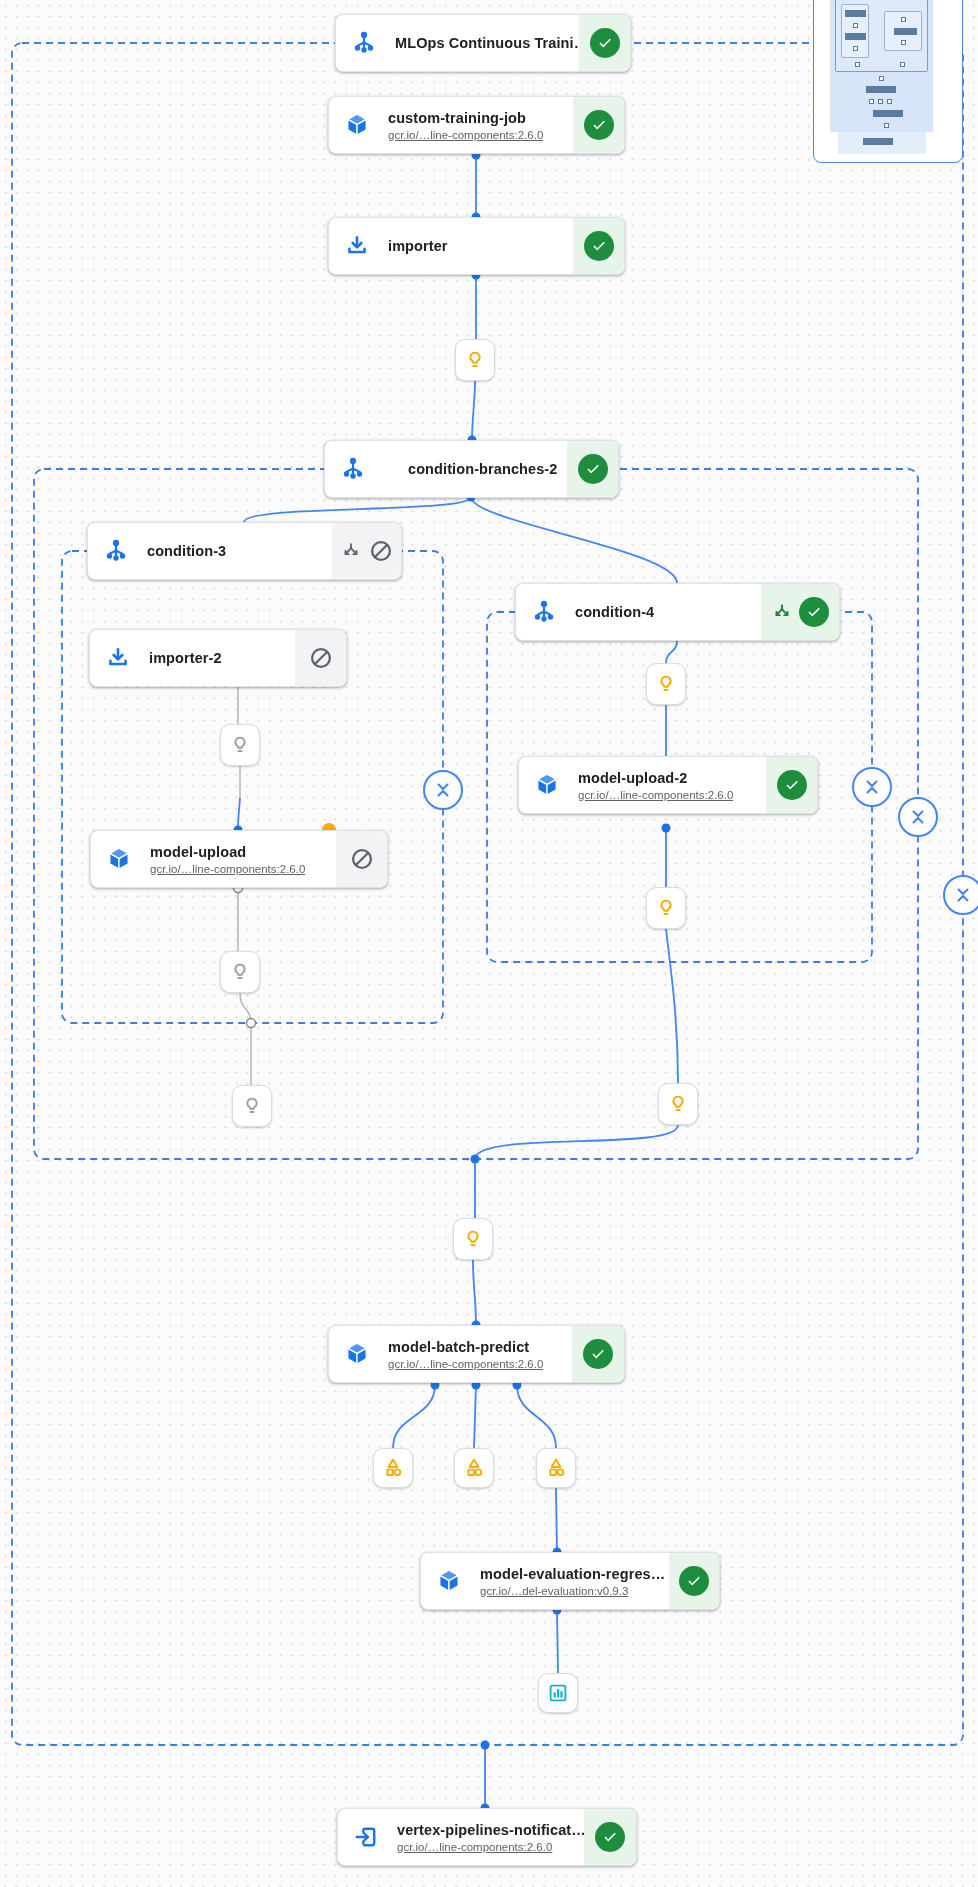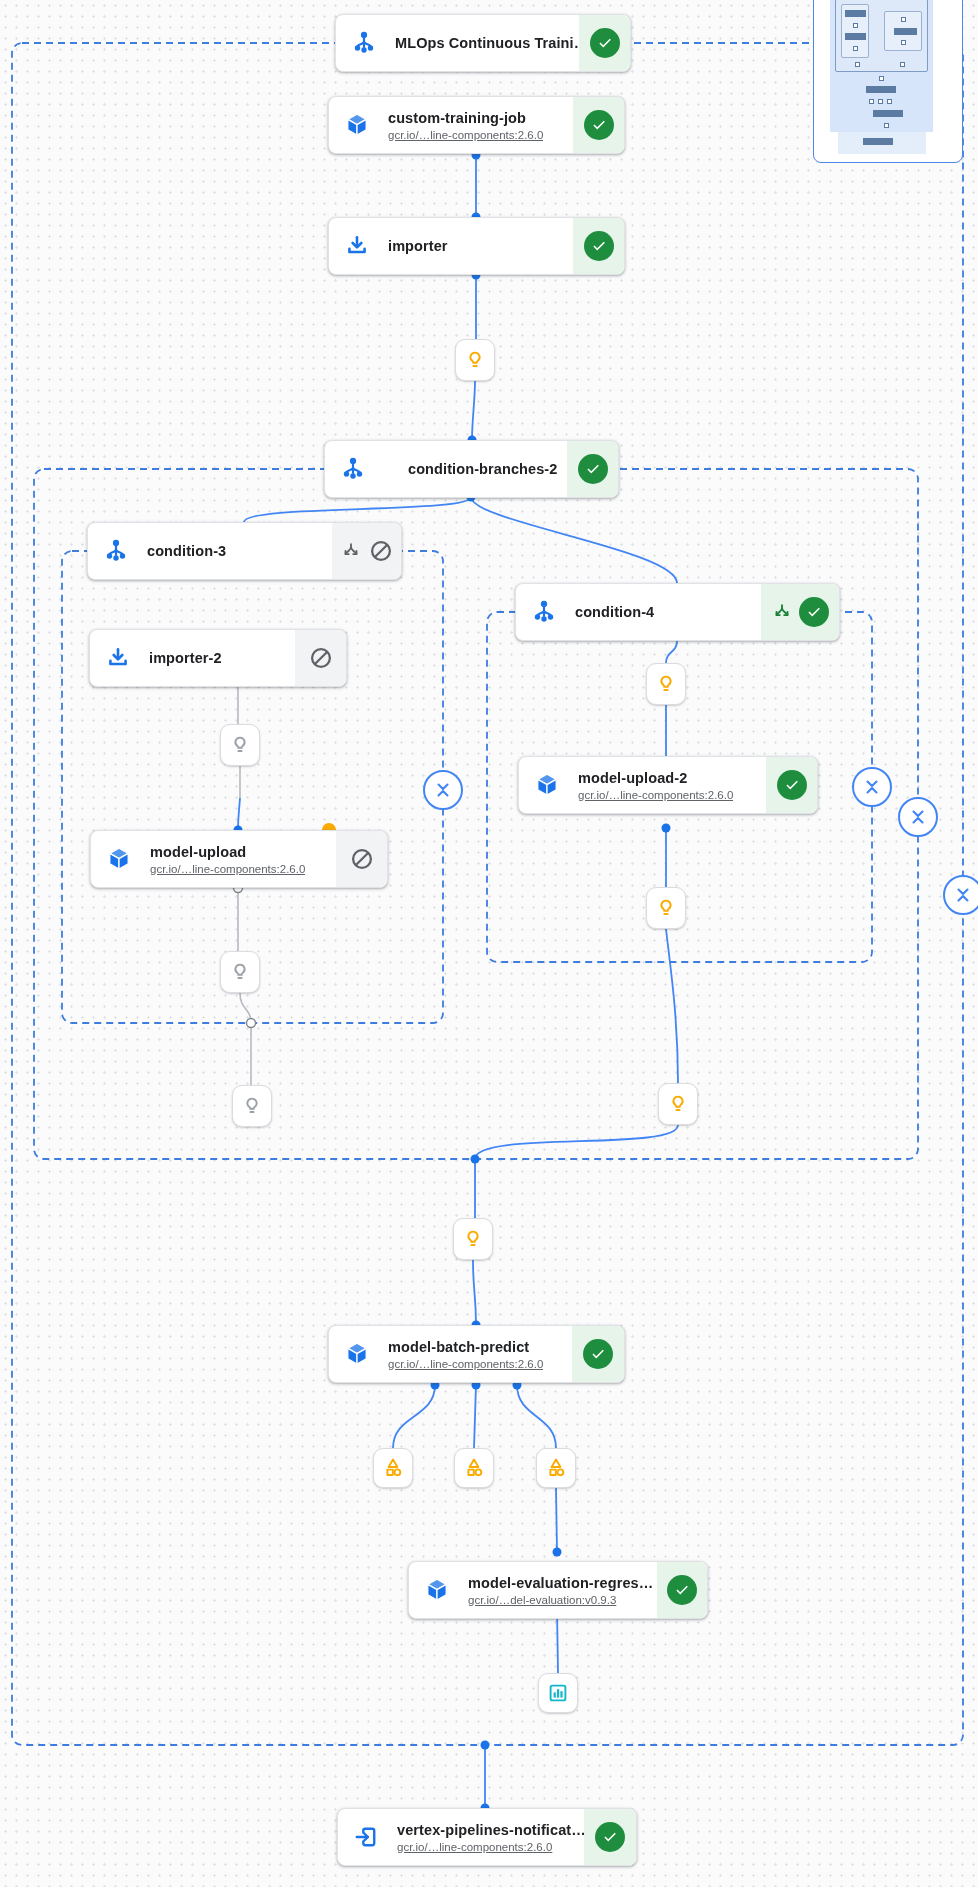--- a/index.html
+++ b/index.html
@@ -336,21 +336,21 @@
   </div>
   <div class="status ok" style="width:52px;">
     <span class="chk">
         <svg width="20" height="20" viewBox="0 0 24 24">
           <use href="#ic-check"></use>
         </svg>
       </span>
   </div>
 </div>
 
-<div class="node" style="left:408px;top:1552px;width:300px;margin-top:9px;">
+<div class="node" style="left:420px;top:1552px;width:300px;">
   <svg class="nicon" viewBox="0 0 24 24">
       <use href="#ic-cube"></use>
     </svg>
   <div class="ntext">
     <div class="title">model-evaluation-regres…</div>
     <div class="subtitle">gcr.io/…del-evaluation:v0.9.3</div>
   </div>
   <div class="status ok" style="width:50px;">
     <span class="chk">
         <svg width="20" height="20" viewBox="0 0 24 24">

